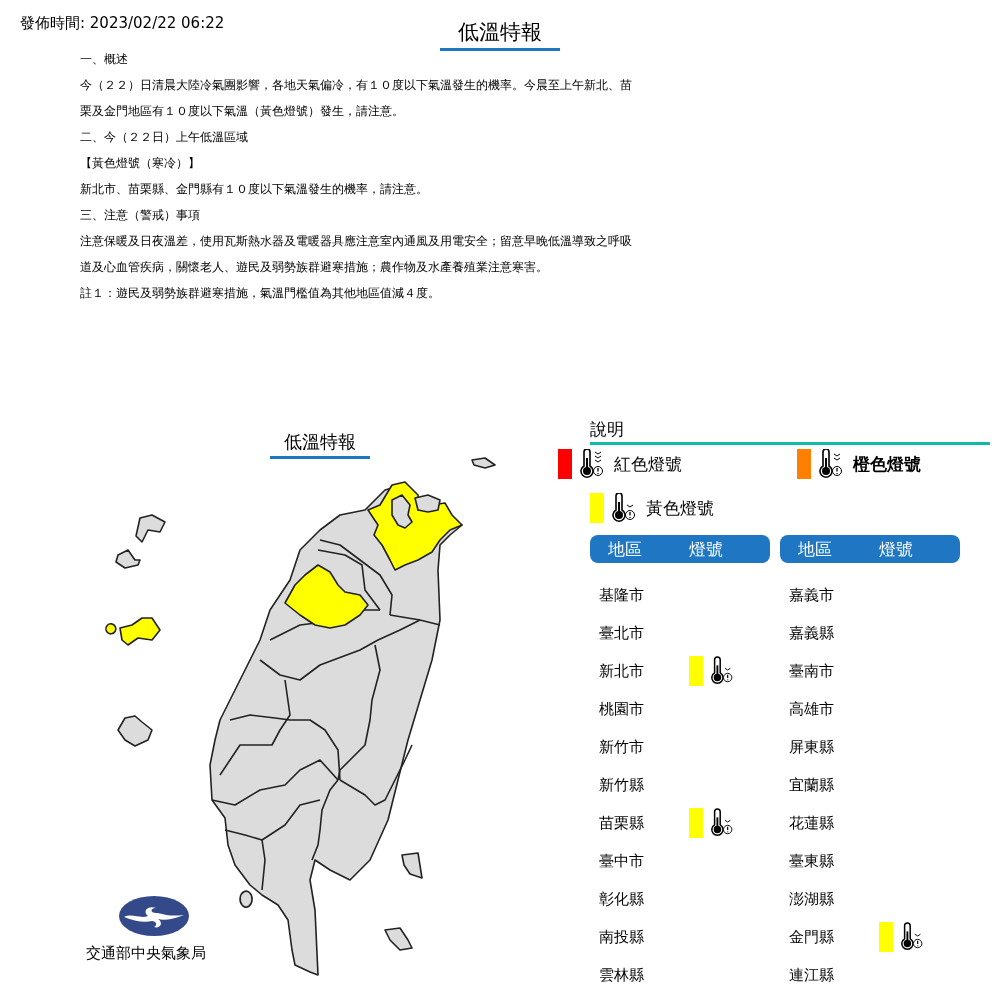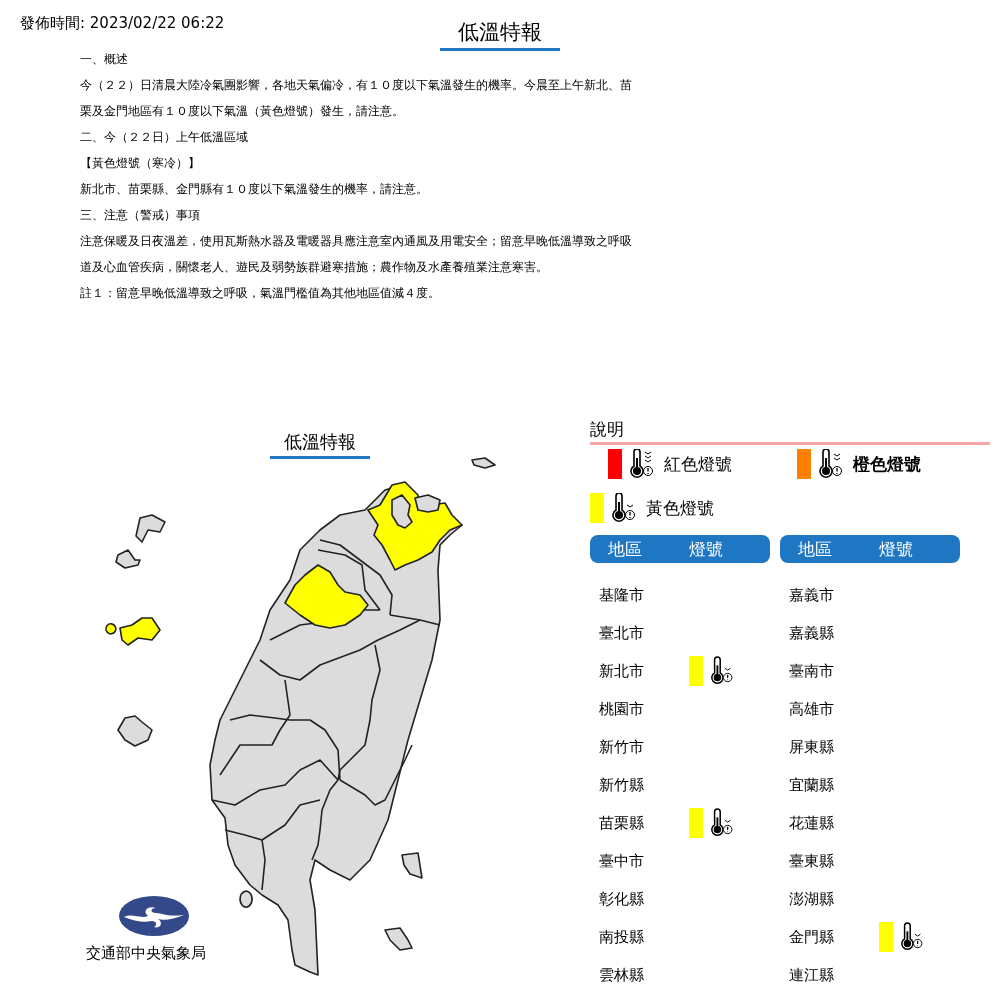--- a/index.html
+++ b/index.html
@@ -11,21 +11,21 @@
   .body-text { position: absolute; left: 80px; top: 46px; width: 840px; font-size: 12px; line-height: 26px; }
   .body-text p { margin: 0; }
 
   .map-title { position: absolute; left: 270px; top: 430px; width: 100px; text-align: center;
                font-size: 18px; padding-bottom: 2px; border-bottom: 3px solid #1f77c4; }
   .map-svg { position: absolute; left: 0; top: 400px; width: 580px; height: 600px; }
   .logo { position: absolute; left: 118px; top: 895px; width: 72px; height: 42px; }
   .logo-text { position: absolute; left: 86px; top: 944px; font-size: 15px; }
 
   .legend-title { position: absolute; left: 590px; top: 418px; width: 400px; font-size: 17px;
-                  padding-bottom: 1px; border-bottom: 3px solid #fca5a5; }
+                  padding-bottom: 1px; border-bottom: 3px solid #14b8a6; }
   .legend-item { position: absolute; display: flex; align-items: center; height: 30px; }
   .swatch { width: 14px; height: 30px; margin-right: 6px; }
   .thermo { width: 30px; height: 30px; margin-right: 6px; }
   .legend-label { font-size: 17px; }
 
   .tbl-head { position: absolute; top: 535px; width: 180px; height: 28px; background: #1f77c4; color: #fff;
               font-size: 17px; display: flex; align-items: center; border-radius: 8px; }
   .tbl-head span { position: absolute; }
   .row { position: absolute; height: 38px; display: flex; align-items: center; font-size: 15px; }
   .row .name { width: 90px; padding-left: 9px; }
@@ -41,21 +41,21 @@
 <div class="body-text">
   <p>一、概述</p>
   <p>今（２２）日清晨大陸冷氣團影響，各地天氣偏冷，有１０度以下氣溫發生的機率。今晨至上午新北、苗</p>
   <p>栗及金門地區有１０度以下氣溫（黃色燈號）發生，請注意。</p>
   <p>二、今（２２日）上午低溫區域</p>
   <p>【黃色燈號（寒冷）】</p>
   <p>新北市、苗栗縣、金門縣有１０度以下氣溫發生的機率，請注意。</p>
   <p>三、注意（警戒）事項</p>
   <p>注意保暖及日夜溫差，使用瓦斯熱水器及電暖器具應注意室內通風及用電安全；留意早晚低溫導致之呼吸</p>
   <p>道及心血管疾病，關懷老人、遊民及弱勢族群避寒措施；農作物及水產養殖業注意寒害。</p>
-  <p>註１：留意早晚低溫導致之呼吸，氣溫門檻值為其他地區值減４度。</p>
+  <p>註１：遊民及弱勢族群避寒措施，氣溫門檻值為其他地區值減４度。</p>
 </div>
 
 <div class="map-title">低溫特報</div>
 <svg class="map-svg" viewBox="0 400 580 600">
   <g stroke="#222" stroke-width="1.6" stroke-linejoin="round">
 
     <path fill="#dcdcdc" d="M365,510 L385,490 L402,485 L415,495 L420,510 L440,507 L450,522 L462,525 L450,535 L440,545 L438,570 L440,620 L432,660 L420,700 L408,740 L398,780 L388,820 L370,860 L350,880 L330,870 L315,860 L310,880 L315,910 L318,975 L310,972 L295,965 L292,950 L288,920 L278,905 L262,895 L250,885 L235,865 L228,845 L225,818 L212,800 L210,765 L215,740 L220,720 L230,700 L240,680 L260,640 L270,610 L290,580 L300,550 L320,530 L340,515 Z"></path>
 
     <g fill="none">
       <path d="M320,540 L340,545 L360,560 L380,575 L392,595 L390,615"></path>
@@ -93,21 +93,21 @@
   </g>
 </svg>
 <svg class="logo" viewBox="0 0 72 42">
   <ellipse cx="36" cy="21" rx="35" ry="20" fill="#34498a"></ellipse>
   <path d="M6,22 C14,18 22,24 30,21 C24,16 30,10 38,13 C32,13 32,18 38,18 C44,18 48,22 66,20 C56,24 46,26 40,24 C46,28 42,34 36,32 C40,30 38,26 34,26 C26,28 16,26 6,22 Z" fill="#ffffff"></path>
 </svg>
 <div class="logo-text">交通部中央氣象局</div>
 
 <div class="legend-title">說明</div>
 
-<div class="legend-item" style="left:608px; top:449px;">
+<div class="legend-item" style="left:558px; top:449px;">
   <div class="swatch" style="background:#ff0000"></div>
   <svg class="thermo" viewBox="0 0 30 30">
     <path d="M6,3 a3,3 0 0 1 6,0 v14 a6,6 0 1 1 -6,0 Z" fill="#fff" stroke="#000" stroke-width="1.6"></path>
     <circle cx="9" cy="22" r="4" fill="#000"></circle>
       <rect x="8" y="9" width="2" height="11" fill="#000"></rect>
     <path d="M17,3 l3,2 l3,-2 M17,7 l3,2 l3,-2 M17,11 l3,2 l3,-2" stroke="#000" stroke-width="1" fill="none"></path>
     <circle cx="20" cy="22" r="4.5" fill="#fff" stroke="#000" stroke-width="1"></circle>
       <path d="M20,19 v3.5 M20,24 v1" stroke="#000" stroke-width="1.3"></path>
   </svg>
   <span class="legend-label">紅色燈號</span>

